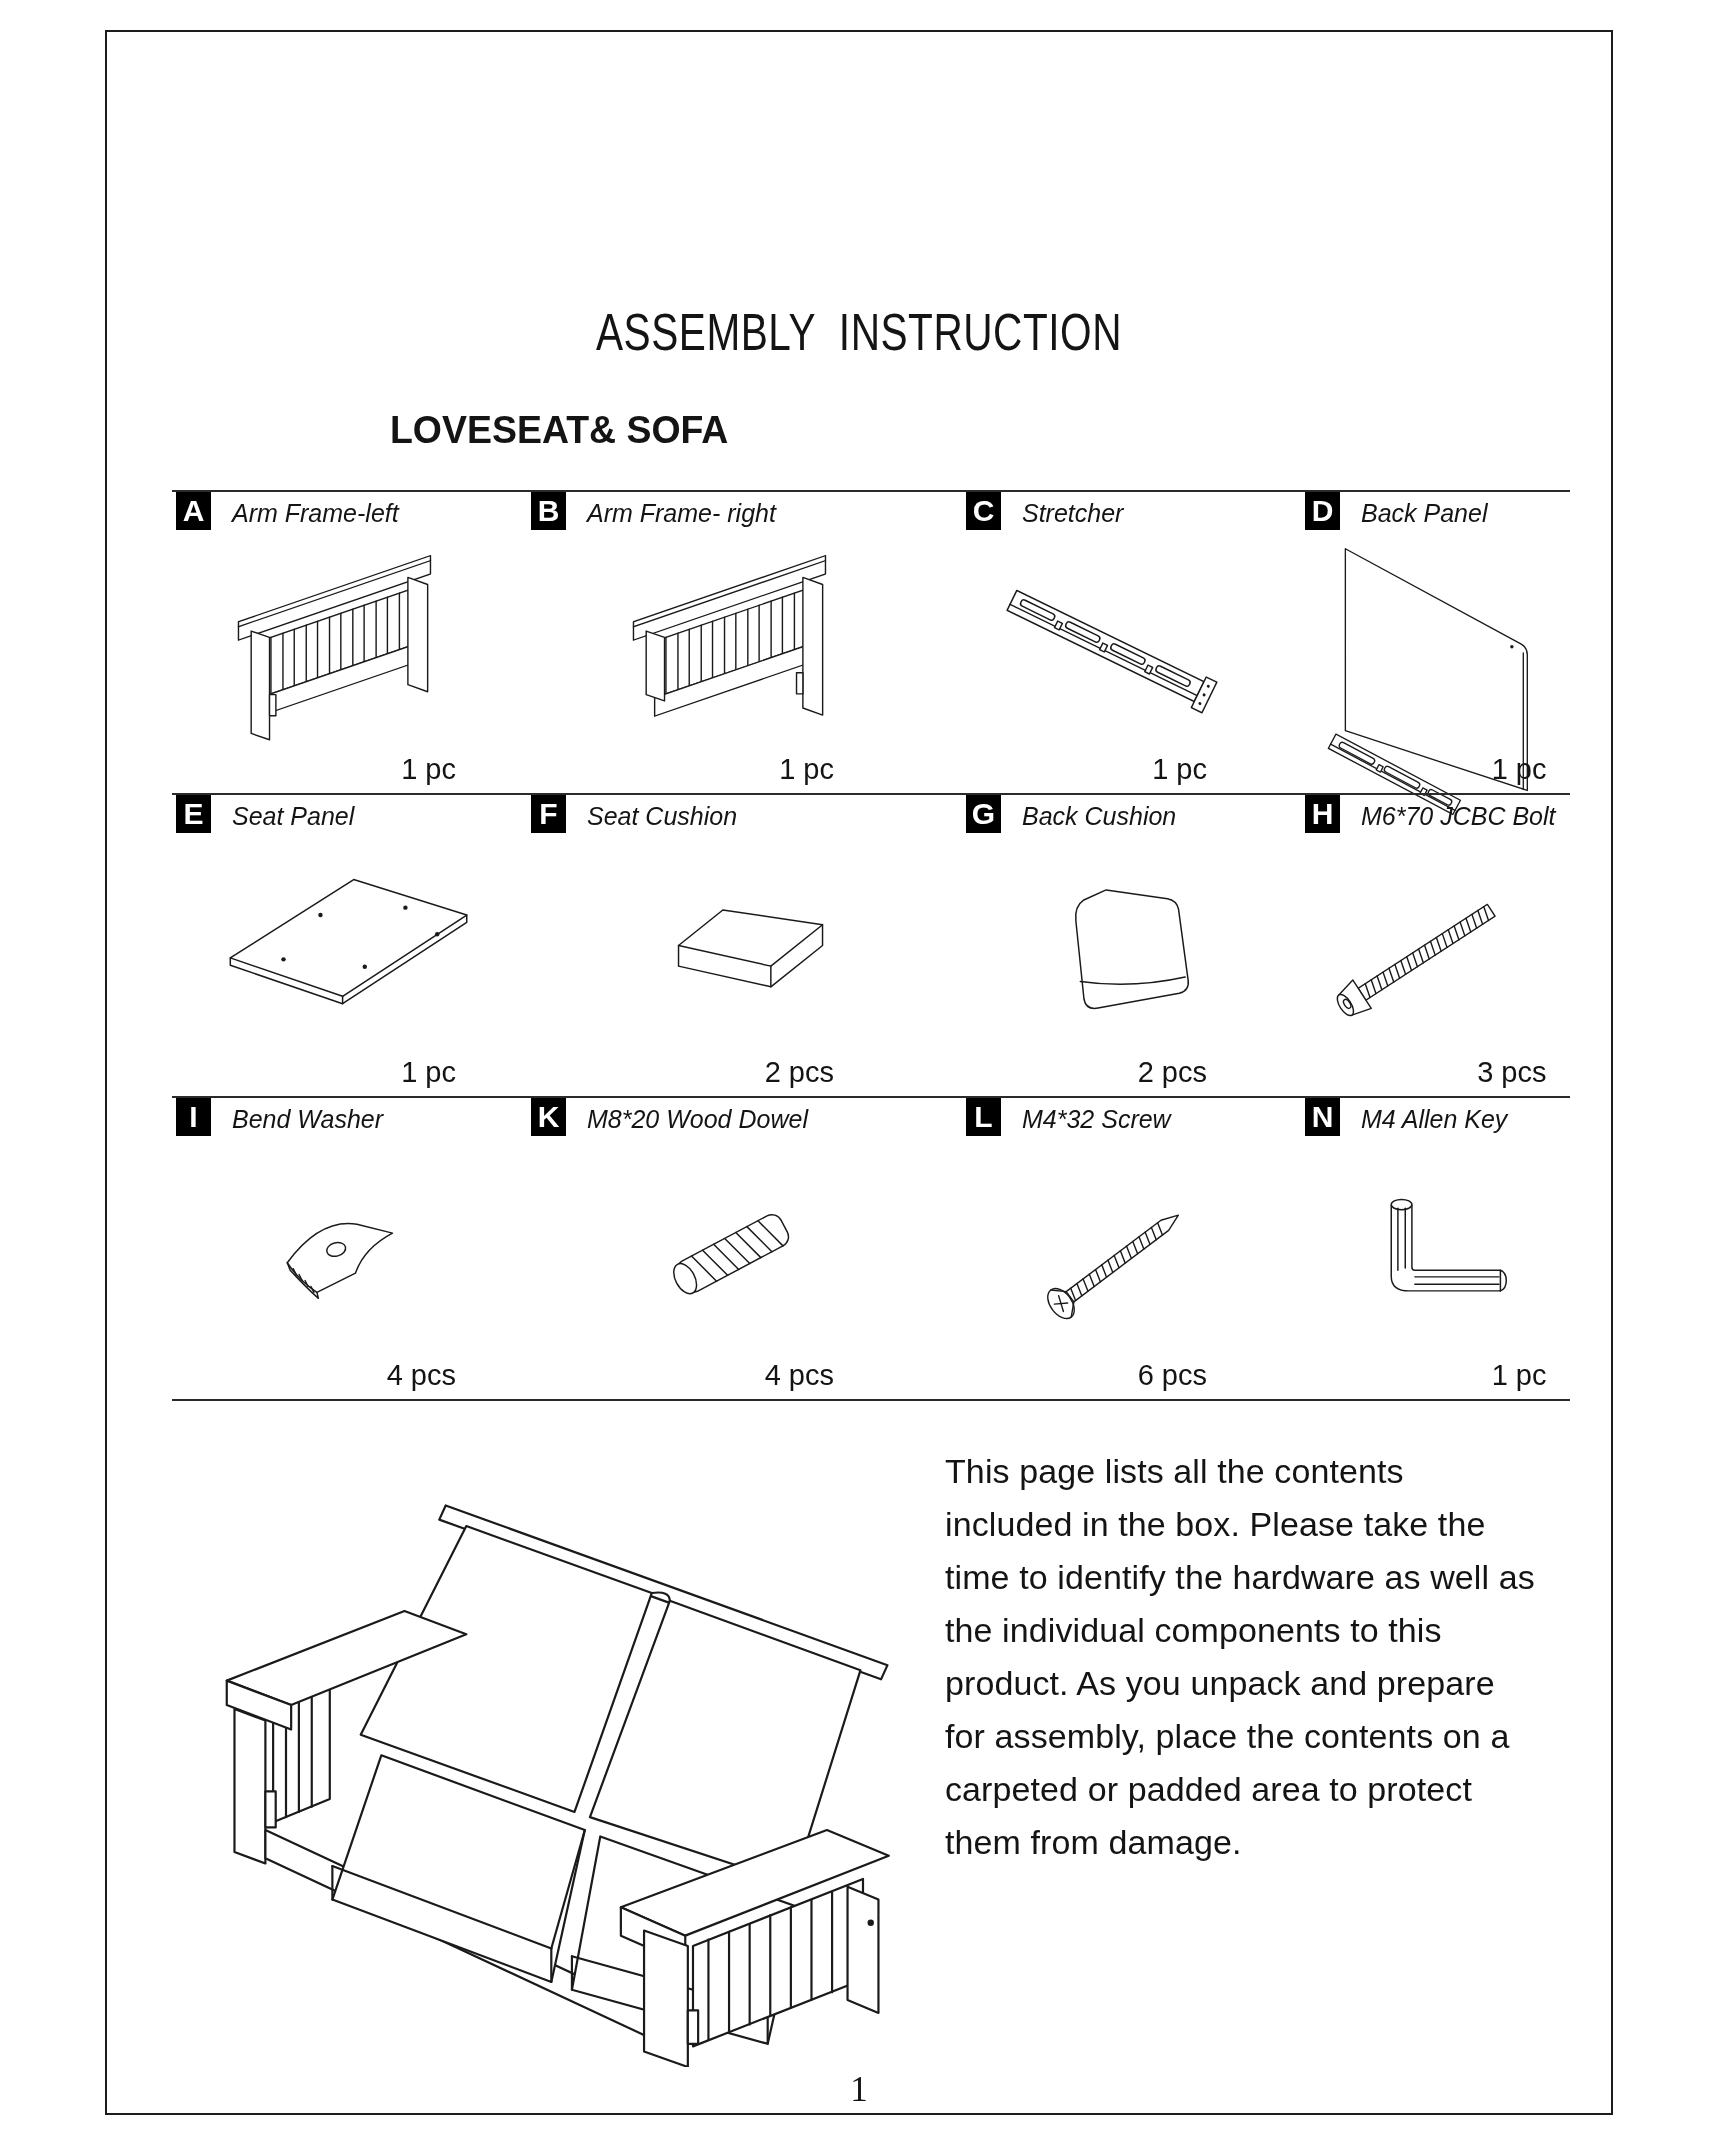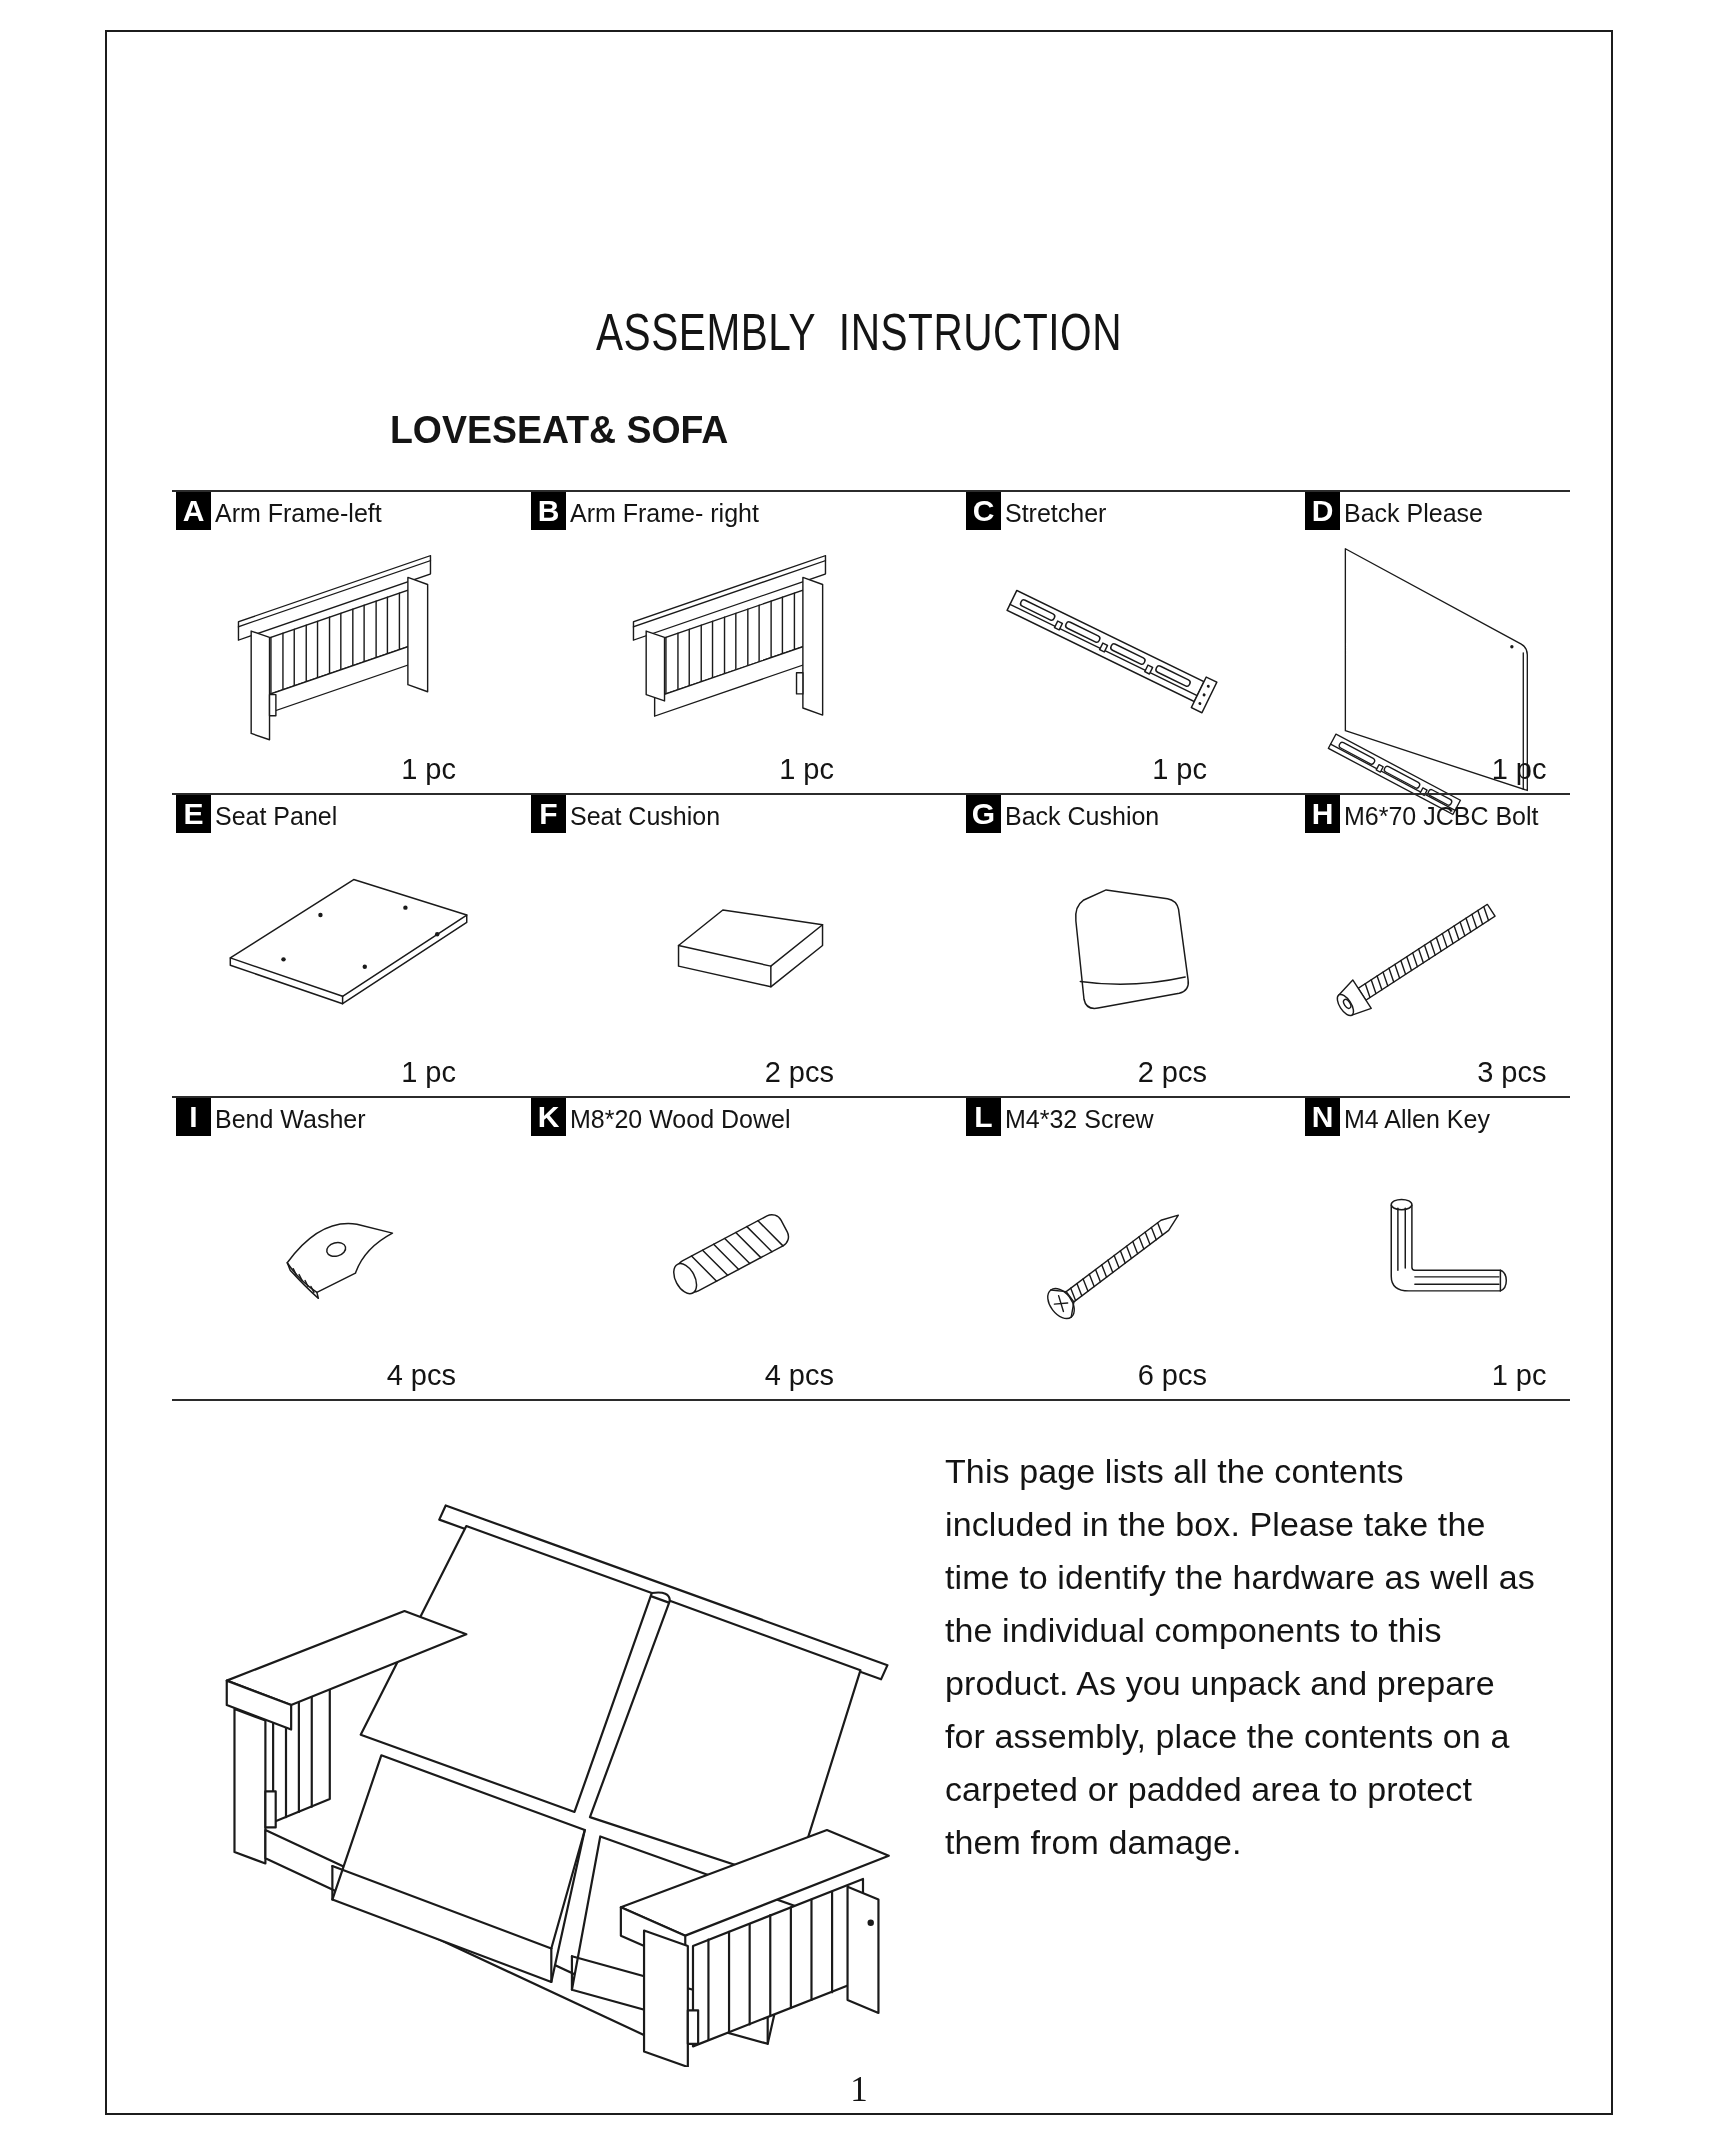--- a/index.html
+++ b/index.html
@@ -12,21 +12,21 @@
          font-weight:400;white-space:nowrap;}
   .subtitle{position:absolute;left:285px;top:378px;font-size:39px;font-weight:700;
             transform:scaleX(0.96);transform-origin:left top;white-space:nowrap;}
 
   .parts-table{position:absolute;left:67px;top:460px;width:1398px;border-bottom:2px solid #2b2b2b;}
   .p-row{display:grid;grid-template-columns:355px 435px 339px 269px;position:relative;height:301px;border-top:2px solid #2b2b2b;}
   .cell{position:relative;}
   .cell-header{display:flex;align-items:flex-start;}
   .letter-box{width:35px;height:38px;background:#000;color:#fff;font-size:30px;font-weight:700;
               display:flex;align-items:center;justify-content:center;margin-left:4px;flex:0 0 auto;}
-  .part-name{font-size:25px;margin-left:4px;margin-top:6.7px;white-space:nowrap;}
+  .part-name{font-size:25px;margin-left:21px;margin-top:6.7px;white-space:nowrap;font-style:italic;}
   .qty{position:absolute;bottom:6.7px;font-size:29px;}
   .p-row .cell:nth-child(1) .qty{right:71px;}
   .p-row .cell:nth-child(2) .qty{right:128px;}
   .p-row .cell:nth-child(3) .qty{right:94px;}
   .p-row .cell:nth-child(4) .qty{right:23.5px;}
   .illus{position:absolute;left:0;right:0;top:42px;bottom:32px;display:flex;align-items:center;justify-content:center;overflow:visible;}
   .illus.tall{align-items:flex-start;}
   .illus svg{overflow:visible;}
   .lineart{fill:#fff;stroke:#1a1a1a;stroke-width:2;stroke-linejoin:round;stroke-linecap:round;}
   .lineart .nf{fill:none;}
@@ -139,21 +139,21 @@
               <circle class="dot" cx="290" cy="29" r="2"></circle>
             </g>
           </svg>
         </div>
         <div class="qty">1 pc</div>
       </div>
 
       <div class="cell">
         <div class="cell-header">
           <span class="letter-box">D</span>
-          <span class="part-name">Back Please</span>
+          <span class="part-name">Back Panel</span>
         </div>
         <div class="illus tall">
           <svg width="222" height="282" viewBox="0 0 330 420" class="lineart">
             <path d="M30,22 L292,164 Q301,169 301,180 L301,382 L30,293 Z"></path>
             <line x1="295" y1="177" x2="295" y2="380"></line>
             <circle class="dot" cx="278" cy="168" r="2.5"></circle>
             <g transform="translate(16,298) rotate(28)">
               <rect x="0" y="0" width="210" height="24"></rect>
               <line x1="0" y1="17" x2="210" y2="17"></line>
               <rect x="12" y="6" width="58" height="9" rx="4"></rect>

